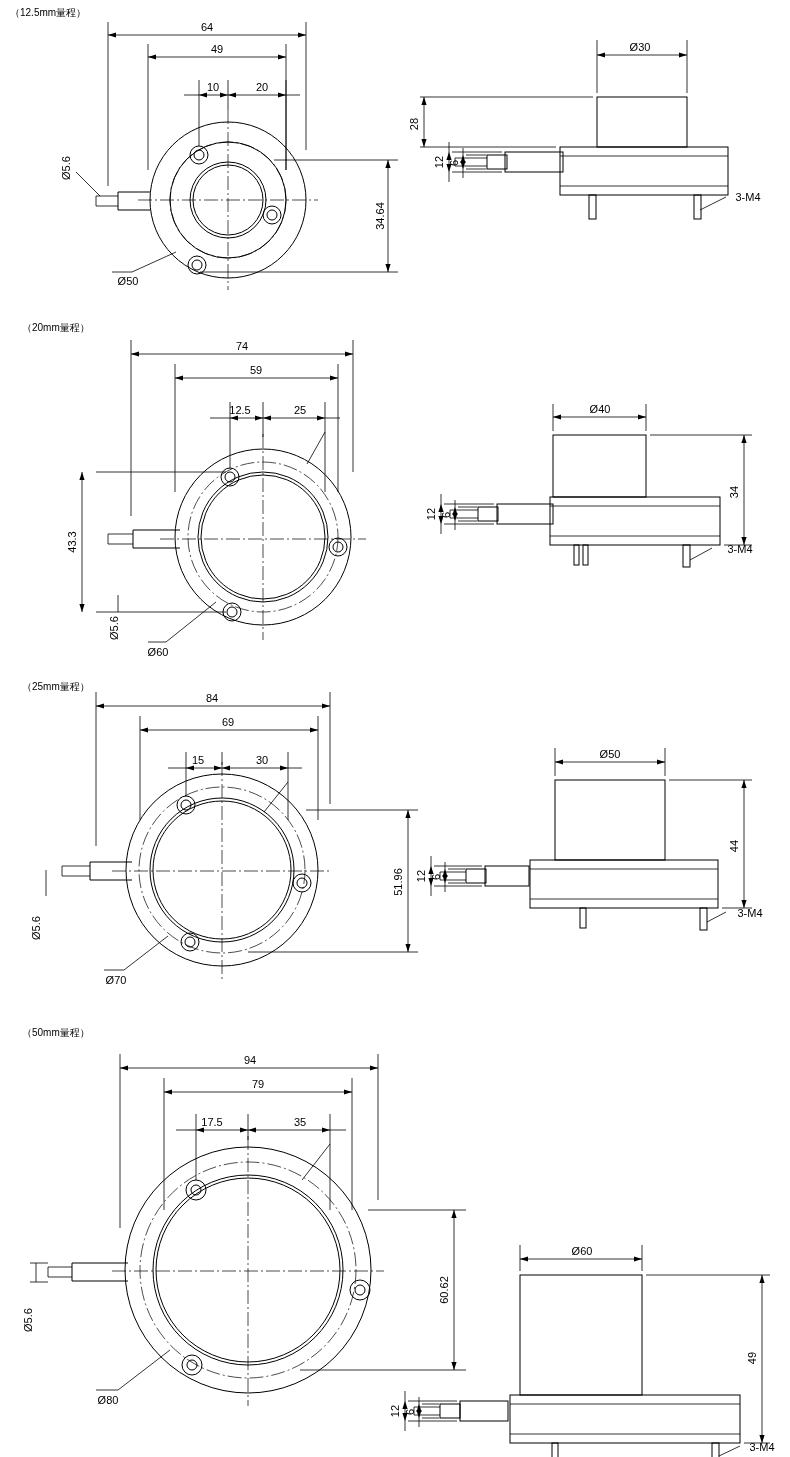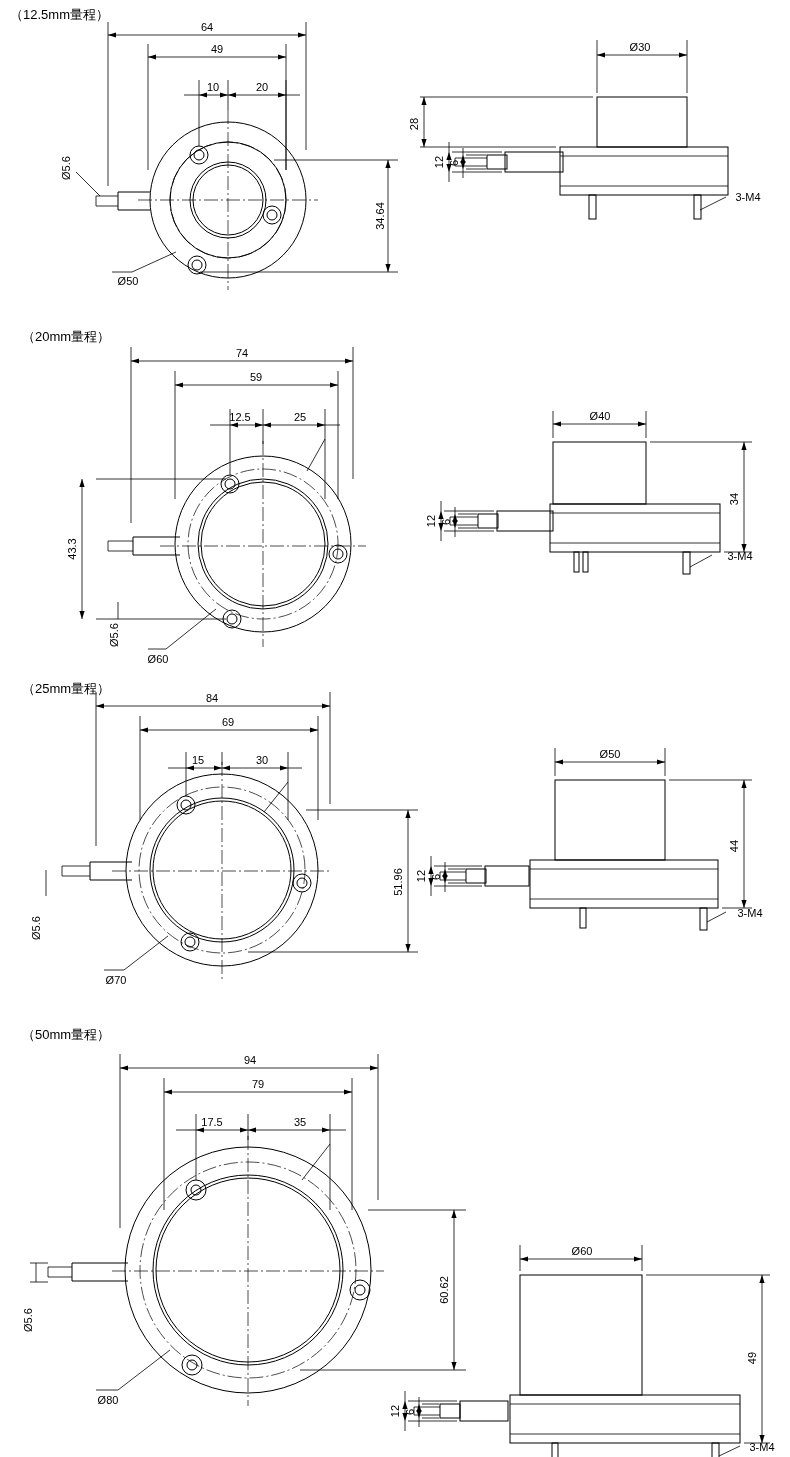--- a/index.html
+++ b/index.html
@@ -1,19 +1,19 @@
 <!DOCTYPE html>
 <html><head>
 <meta charset="utf-8">
 <style>
   html,body{margin:0;padding:0;background:#ffffff;}
   body{width:790px;height:1457px;position:relative;font-family:"Liberation Sans",sans-serif;color:#000;}
   .page{position:relative;width:790px;height:1457px;overflow:hidden;}
   .sec{position:absolute;left:0;width:790px;}
-  .sec-title{position:absolute;font-size:13px;color:#000;white-space:nowrap;}
+  .sec-title{position:absolute;font-size:10px;color:#000;white-space:nowrap;}
   svg{display:block;}
   .ln{stroke:#000;stroke-width:1;fill:none;}
   .thin{stroke:#000;stroke-width:0.8;fill:none;}
   .ctr{stroke:#000;stroke-width:0.7;fill:none;stroke-dasharray:14 3 2 3;}
   .dimtxt{font-family:"Liberation Sans",sans-serif;font-size:11px;fill:#000;}
 </style>
 </head>
 <body>
 
 <div class="page">
@@ -125,21 +125,21 @@
       <line class="thin" x1="463" y1="148" x2="463" y2="178"></line>
       <path d="M463,155 l-2.6,8 l5.2,0 z" fill="#000"></path>
       <path d="M463,169 l-2.6,-8 l5.2,0 z" fill="#000"></path>
       <text class="dimtxt" x="458" y="163" text-anchor="middle" transform="rotate(-90 458,163)">6</text>
 
       <line class="thin" x1="700" y1="210" x2="726" y2="197"></line>
       <text class="dimtxt" x="748" y="201" text-anchor="middle">3-M4</text>
     </svg>
   </div>
 
-  <div class="sec" style="top:319px;height:360px;">
+  <div class="sec" style="top:312px;height:360px;">
     <div class="sec-title" style="left:22px;top:9px;">（20mm量程）</div>
 
     <svg width="790" height="360" style="position:absolute;left:0;top:0;">
 
       <circle class="ln" cx="263" cy="225" r="88"></circle>
       <circle class="ln" cx="263" cy="225" r="65"></circle>
       <circle class="ln" cx="263" cy="225" r="62"></circle>
       <circle class="ctr" cx="263" cy="225" r="75"></circle>
       <circle class="ln" cx="230" cy="165" r="9"></circle>
         <circle class="ln" cx="230" cy="165" r="5"></circle>

